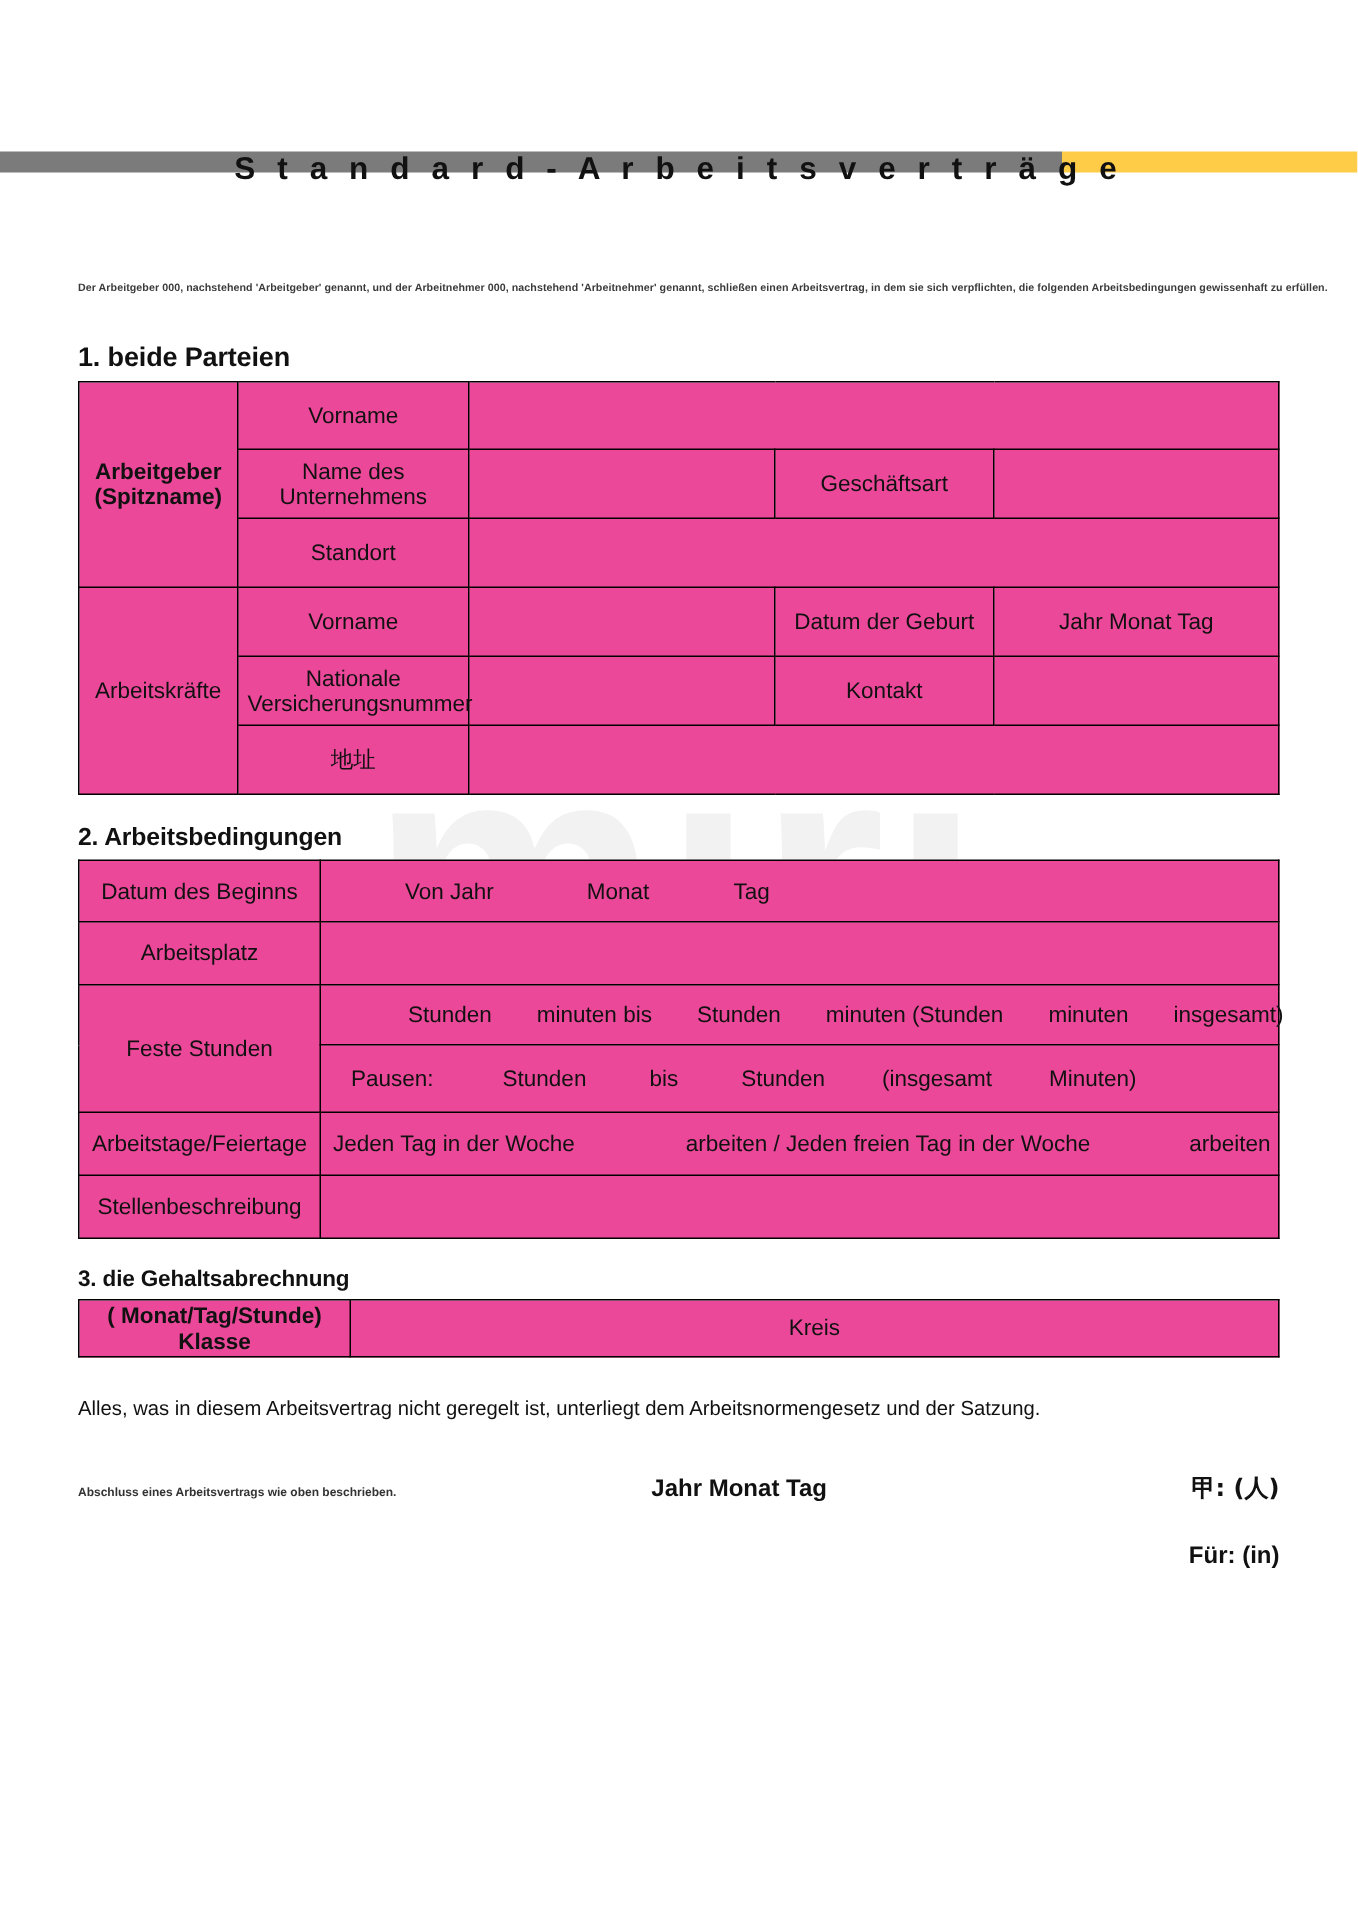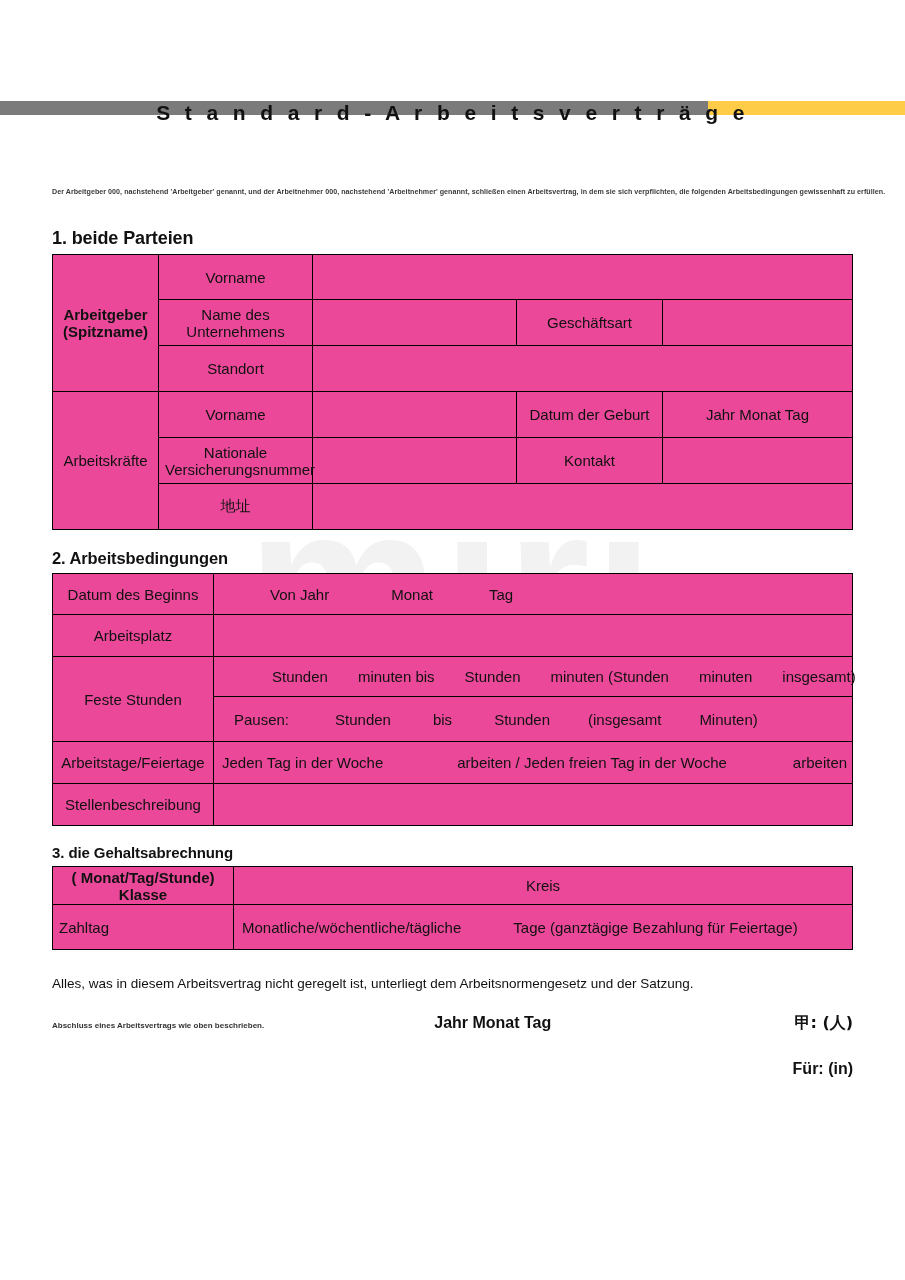--- a/index.html
+++ b/index.html
@@ -95,21 +95,21 @@
   .tokens > span { white-space: nowrap; }
   .sp { flex: 0 0 auto; }
 
   
   .closing {
     margin-top: 26px;
     font-size: 13.5px;
     color: #111;
   }
   .sign-row {
-    margin-top: 22px;
+    margin-top: 36px;
     display: flex; align-items: baseline;
   }
   .sign-note { font-size: 8px; font-weight: 700; color: #333; flex: 0 0 auto; }
   .sign-date { font-size: 16px; font-weight: 700; color: #111; margin-left: 170px; flex: 0 0 auto; }
   .sign-party {
     font-size: 16px; font-weight: 700; color: #111;
     margin-left: auto; flex: 0 0 auto;
     font-family: "DejaVu Sans", sans-serif;
   }
   .sign-row2 { margin-top: 26px; text-align: right; }
@@ -266,30 +266,20 @@
     <table class="frm">
       <colgroup>
           <col style="width:181px">
           <col style="width:619px">
         </colgroup>
       <tbody>
         <tr class="thick-top">
           <td class="lbl tiny" style="height:38px">( Monat/Tag/Stunde) Klasse</td>
           <td class="val" style="text-align:center">Kreis</td>
         </tr>
-        <tr class="thick-bot">
-          <td class="lbl-left" style="height:45px">Zahltag</td>
-          <td class="val md">
-            <div class="tokens" style="padding-left:2px">
-              <span>Monatliche/wöchentliche/tägliche</span>
-              <span class="sp" style="width:52px"></span>
-              <span>Tage (ganztägige Bezahlung für Feiertage)</span>
-            </div>
-          </td>
-        </tr>
       </tbody>
     </table>
 
     <div class="closing">Alles, was in diesem Arbeitsvertrag nicht geregelt ist, unterliegt dem Arbeitsnormengesetz und der Satzung.</div>
 
     <div class="sign-row">
       <span class="sign-note">Abschluss eines Arbeitsvertrags wie oben beschrieben.</span>
       <span class="sign-date">Jahr Monat Tag</span>
       <span class="sign-party">甲: (人)</span>
     </div>

